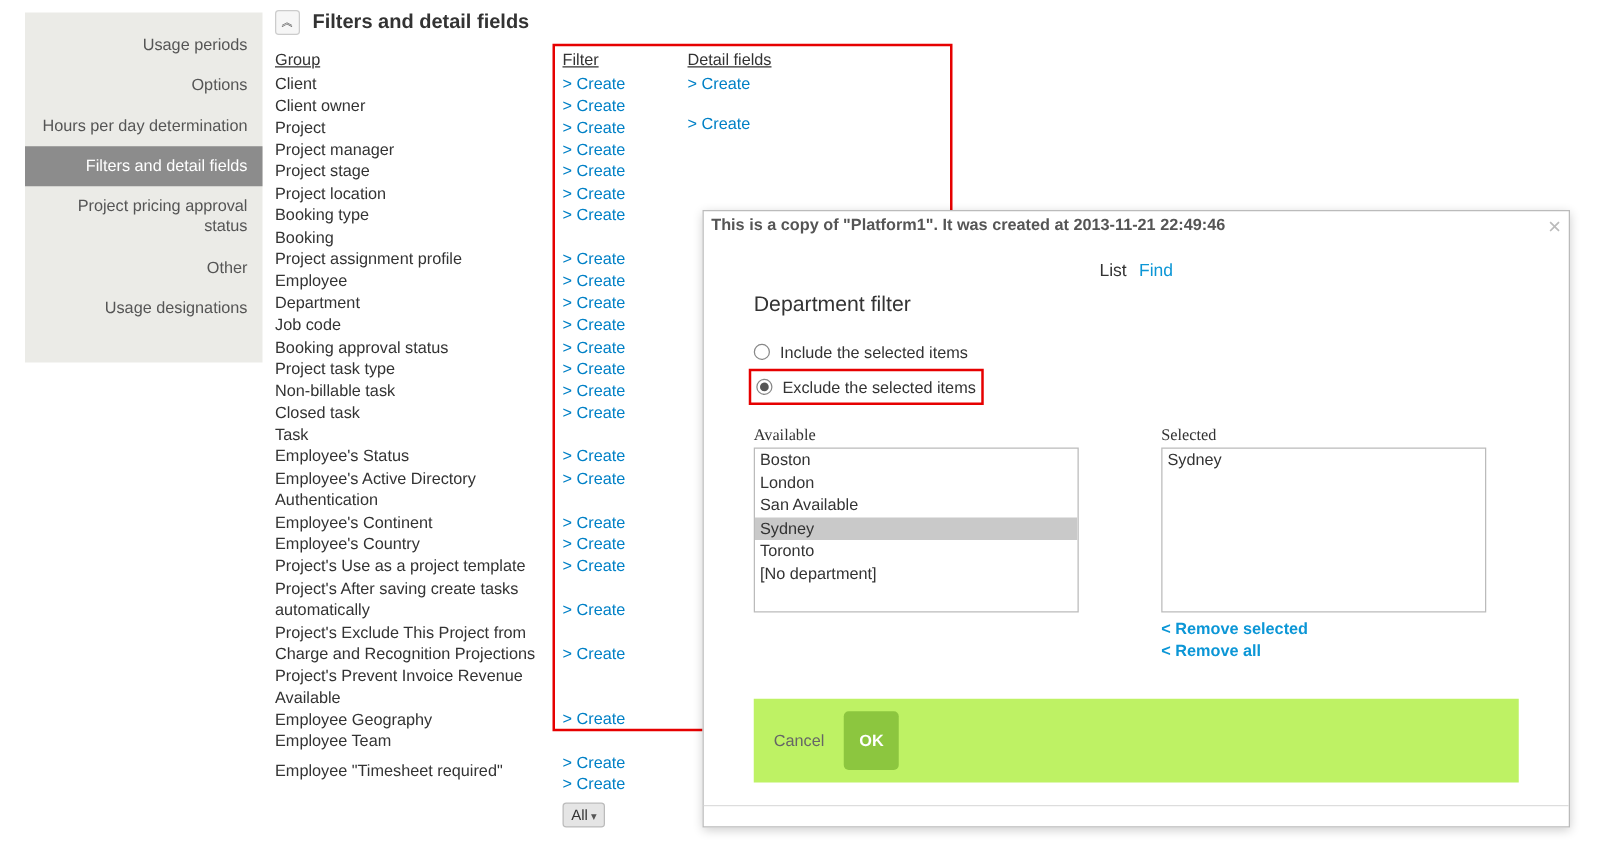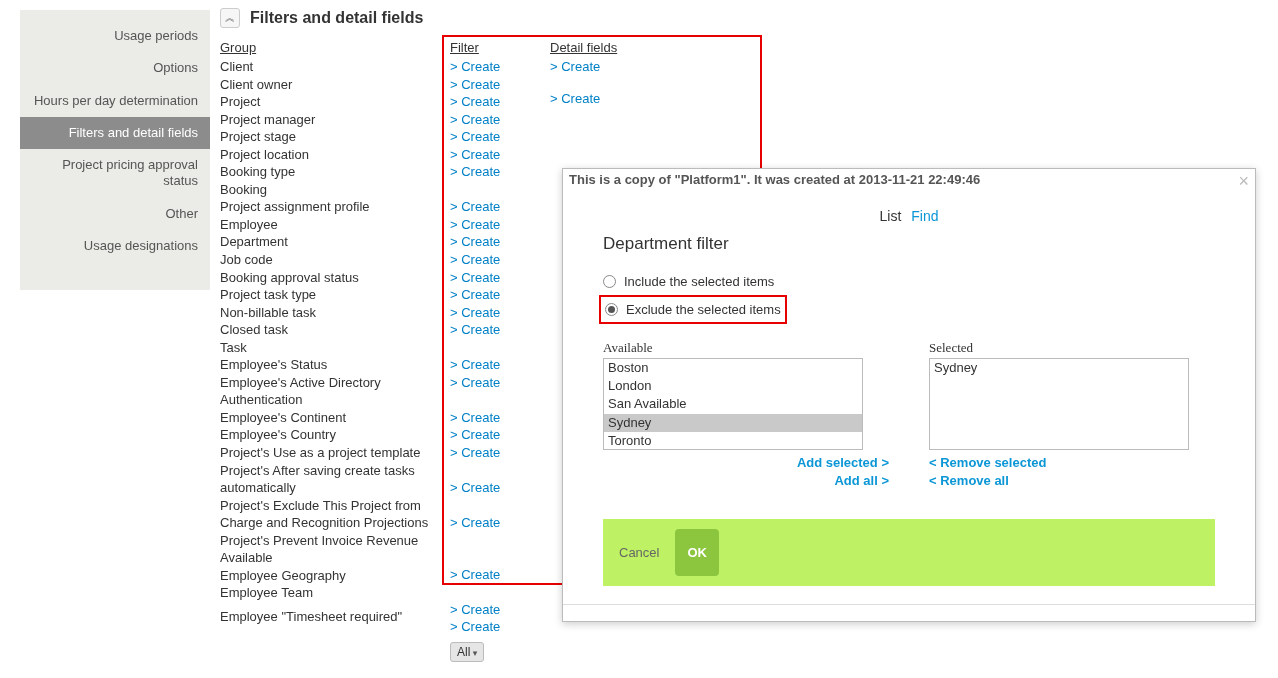--- a/index.html
+++ b/index.html
@@ -168,21 +168,21 @@
   }
   .dual-list {
     display:flex;
     gap:40px;
     margin-top:16px;
   }
   .listbox-wrap { flex:1; }
   .listbox-label { color:#333; margin-bottom:2px; display:block;font-family:Liberation Serif, serif; }
   .listbox {
     width:260px;
-    height:92px;
+    height:132px;
     border:1px solid #bbb;
     background:#fff;
     overflow-y:scroll;
     font-size:13px;
   }
   .listbox .opt { padding:0 4px; line-height:1.4; cursor:pointer;}
   .listbox .opt.sel { background:#c9c9c9; }
   .list-actions {
     text-align:right;
     margin-top:4px;
@@ -348,24 +348,20 @@
         <div class="listbox-wrap">
           <span class="listbox-label">Available</span>
           <div class="listbox" id="available-list">
               <div class="opt">Boston</div>
               <div class="opt">London</div>
               <div class="opt">San Available</div>
               <div class="opt sel">Sydney</div>
               <div class="opt">Toronto</div>
               <div class="opt">[No department]</div>
             </div>
-          <div class="list-actions left-actions">
-            <span class="act-link">Add selected &gt;</span>
-            <span class="act-link">Add all &gt;</span>
-          </div>
         </div>
         <div class="listbox-wrap">
           <span class="listbox-label">Selected</span>
           <div class="listbox" id="selected-list">
               <div class="opt">Sydney</div>
             </div>
           <div class="list-actions right-actions">
             <span class="act-link">&lt; Remove selected</span>
             <span class="act-link">&lt; Remove all</span>
           </div>

